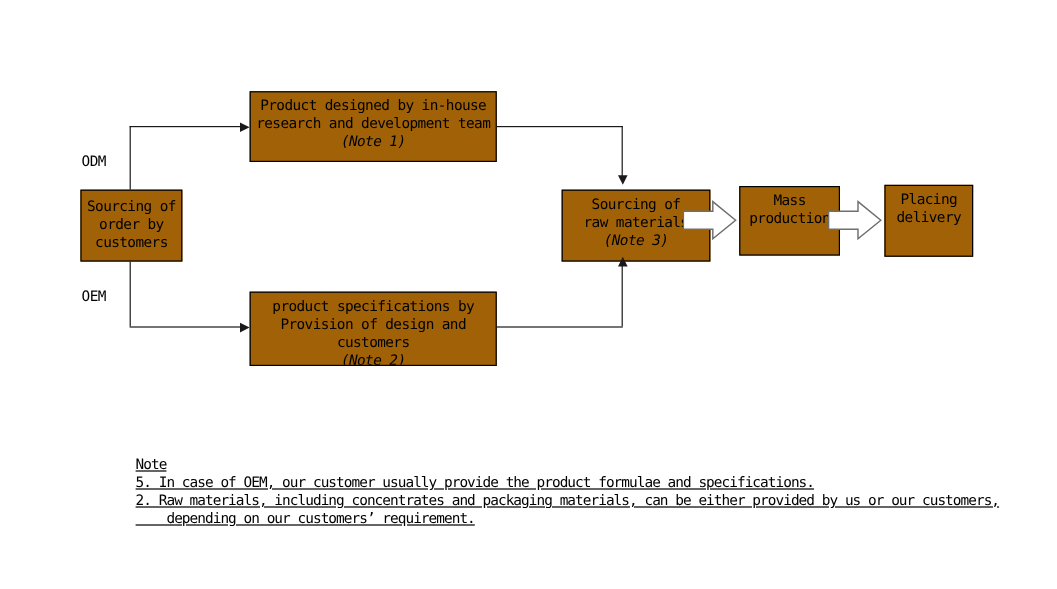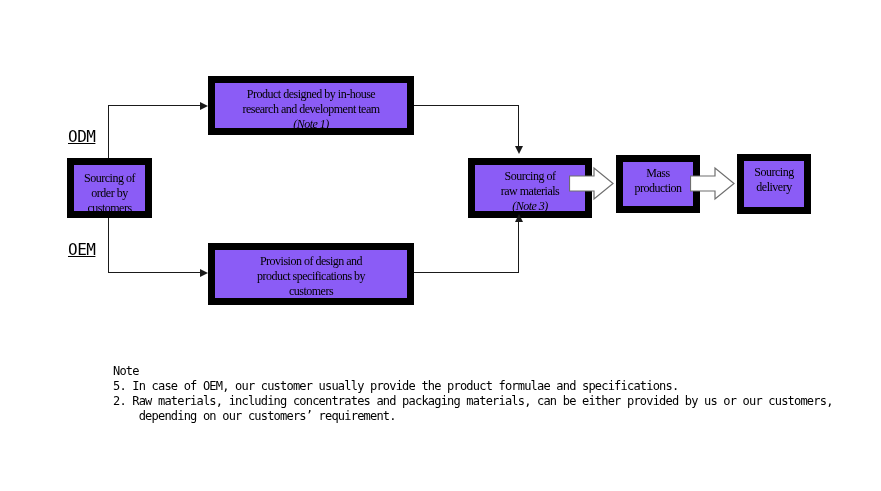--- a/index.html
+++ b/index.html
@@ -2,38 +2,39 @@
 <html><head>
 <meta charset="utf-8">
 <style>
   html,body { margin:0; padding:0; background:#ffffff; }
   .canvas {
     position:relative; width:881px; height:491px; background:#ffffff;
     font-family:"DejaVu Sans Mono","Liberation Mono",monospace; color:#000000;
     overflow:hidden;
   }
   .box {
-    position:absolute; box-sizing:border-box; border:7px solid #000000;
-    background:#8b5cf6; text-align:center; font-size:12px; line-height:15px;
-    letter-spacing:-0.5px; overflow:hidden;font-family:Liberation Serif, serif;
+    position:absolute; box-sizing:border-box; border:1px solid #000000;
+    background:#a16207; text-align:center; font-size:12px; line-height:15px;
+    letter-spacing:-0.5px; overflow:hidden;
   }
   .bl { white-space:nowrap; }
   .italic { font-style:italic; }
   .hline, .vline { position:absolute; background:#1a1a1a; }
   .hline { height:1px; }
   .vline { width:1px; }
   .arr { position:absolute; width:0; height:0; }
   .arr-right { border-top:4px solid transparent; border-bottom:4px solid transparent; border-left:8px solid #1a1a1a; }
   .arr-down  { border-left:4px solid transparent; border-right:4px solid transparent; border-top:8px solid #1a1a1a; }
   .arr-up    { border-left:4px solid transparent; border-right:4px solid transparent; border-bottom:8px solid #1a1a1a; }
-  .side-label { position:absolute; font-size:16px; letter-spacing:-0.5px;text-decoration:underline; }
+  .side-label { position:absolute; font-size:12px; letter-spacing:-0.5px; }
   .blockarrow { position:absolute; }
   .notes {
-    position:absolute; left:113px; top:364px; font-size:12px; line-height:15px;
+    position:absolute; left:113px; top:380px; font-size:12px; line-height:15px;
     letter-spacing:-0.8px;
+    text-decoration:underline;
   }
   .notes div { white-space:pre; }
 </style>
 </head>
 <body>
 
 <div class="canvas">
 
   <div class="side-label" style="left:68px;top:127px">ODM</div>
   <div class="side-label" style="left:68px;top:240px">OEM</div>
@@ -44,39 +45,39 @@
     <div class="bl">customers</div>
   </div>
 
   <div class="box" style="left:208px;top:76px;width:206px;height:59px;padding-top:4px">
     <div class="bl">Product designed by in-house</div>
     <div class="bl">research and development team</div>
     <div class="bl italic">(Note 1)</div>
   </div>
 
   <div class="box" style="left:208px;top:243px;width:206px;height:62px;padding-top:4px">
+    <div class="bl">product specifications by</div>
     <div class="bl">Provision of design and</div>
-    <div class="bl">product specifications by</div>
     <div class="bl">customers</div>
     <div class="bl italic">(Note 2)</div>
   </div>
 
   <div class="box" style="left:468px;top:158px;width:124px;height:60px;padding-top:4px">
     <div class="bl">Sourcing of</div>
     <div class="bl">raw materials</div>
     <div class="bl italic">(Note 3)</div>
   </div>
 
   <div class="box" style="left:616px;top:155px;width:84px;height:58px;padding-top:4px">
     <div class="bl">Mass</div>
     <div class="bl">production</div>
   </div>
 
   <div class="box" style="left:737px;top:154px;width:74px;height:60px;padding-top:4px">
-    <div class="bl">Sourcing</div>
+    <div class="bl">Placing</div>
     <div class="bl">delivery</div>
   </div>
 
   <div class="vline" style="left:108px;top:105px;height:53px"></div>
   <div class="hline" style="left:108px;top:105px;width:92px"></div>
   <div class="arr arr-right" style="left:200px;top:102px"></div>
 
   <div class="vline" style="left:108px;top:218px;height:54px"></div>
   <div class="hline" style="left:108px;top:272px;width:92px"></div>
   <div class="arr arr-right" style="left:200px;top:269px"></div>

